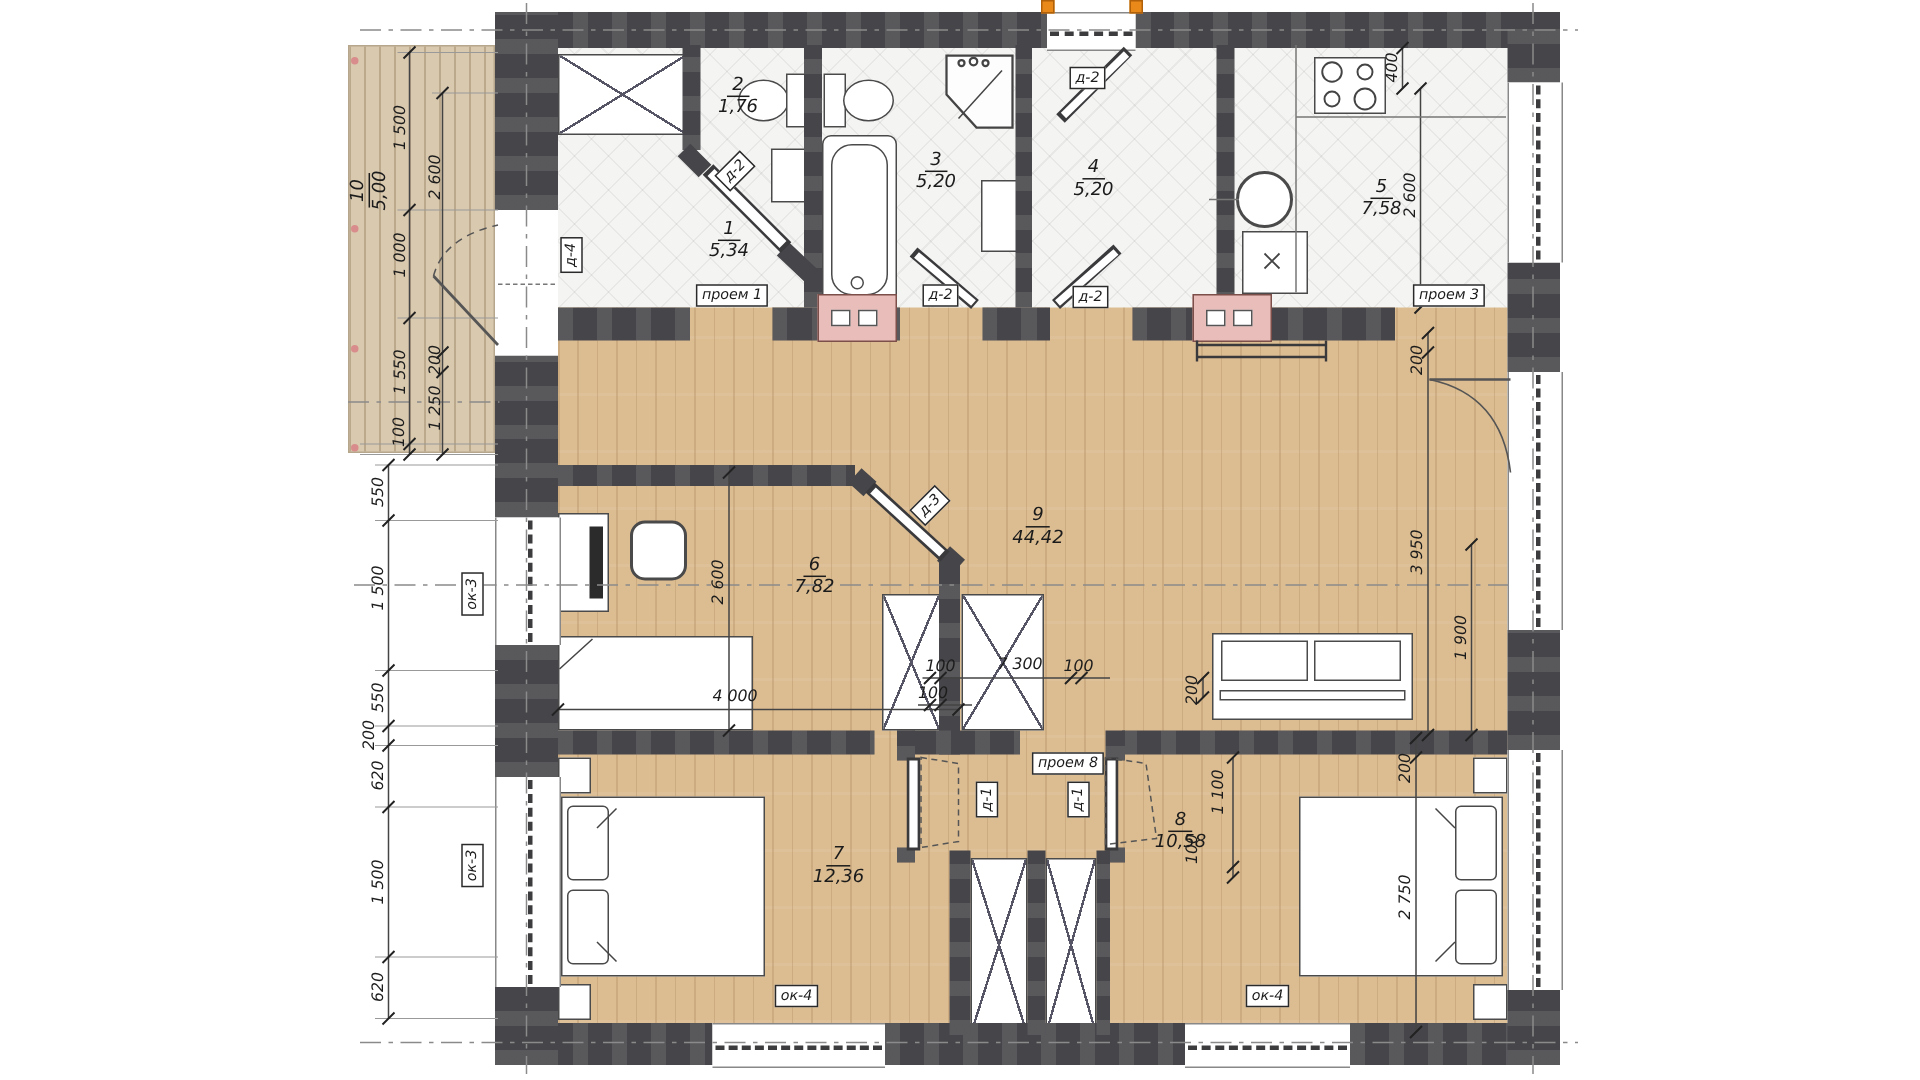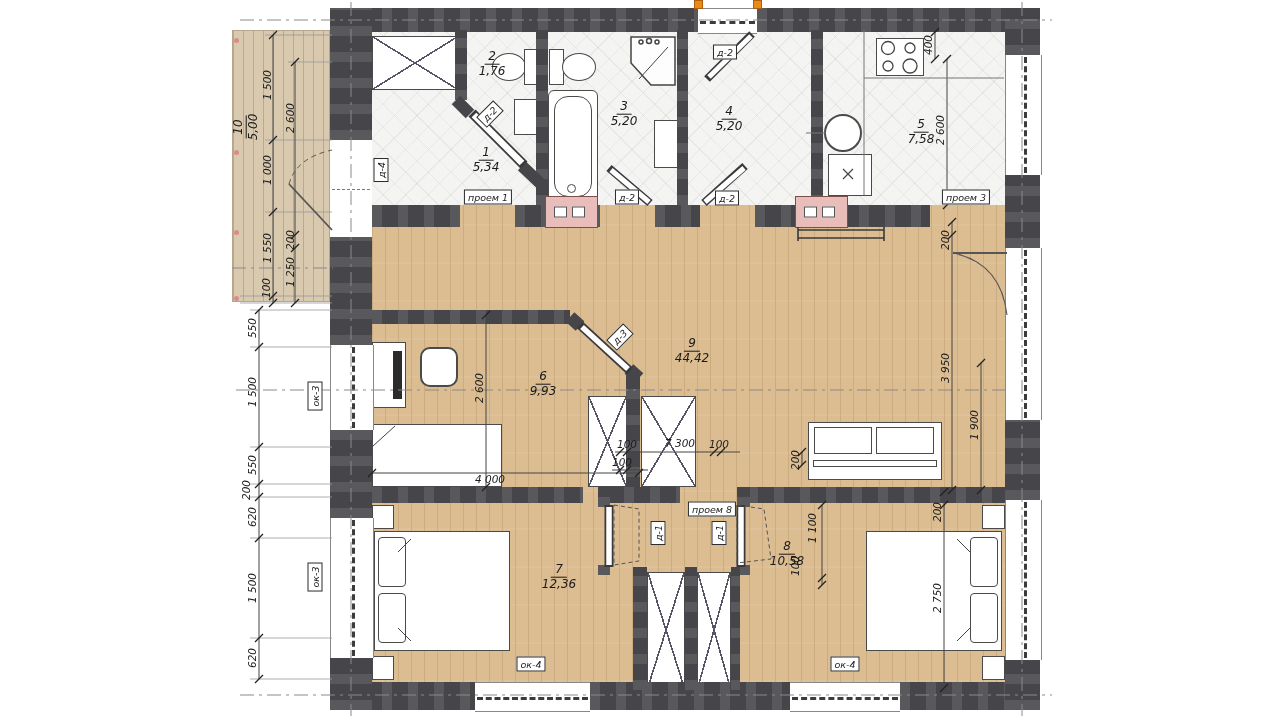--- a/index.html
+++ b/index.html
@@ -236,21 +236,21 @@
     <g stroke="#444" stroke-width="1" fill="none">
       <path d="M373 446L395 426M411 539L398 552M411 641L398 628M957 539L970 552M957 641L970 628"></path>
     </g>
   </svg>
 
   <div class="room-lbl" style="left:486px;top:160px"><span class="num">1</span><span class="area">5,34</span></div>
   <div class="room-lbl" style="left:492px;top:64px"><span class="num">2</span><span class="area">1,76</span></div>
   <div class="room-lbl" style="left:624px;top:114px"><span class="num">3</span><span class="area">5,20</span></div>
   <div class="room-lbl" style="left:729px;top:119px"><span class="num">4</span><span class="area">5,20</span></div>
   <div class="room-lbl" style="left:921px;top:132px"><span class="num">5</span><span class="area">7,58</span></div>
-  <div class="room-lbl" style="left:543px;top:384px"><span class="num">6</span><span class="area">9,93</span></div>
+  <div class="room-lbl" style="left:543px;top:384px"><span class="num">6</span><span class="area">7,82</span></div>
   <div class="room-lbl" style="left:559px;top:577px"><span class="num">7</span><span class="area">12,36</span></div>
   <div class="room-lbl" style="left:787px;top:554px"><span class="num">8</span><span class="area">10,58</span></div>
   <div class="room-lbl" style="left:692px;top:351px"><span class="num">9</span><span class="area">44,42</span></div>
   <div class="room-lbl r90" style="left:246px;top:127px"><span class="num">10</span><span class="area">5,00</span></div>
 
   <div class="lbl tag" style="left:488px;top:197px">проем 1</div>
   <div class="lbl tag" style="left:712px;top:509px">проем 8</div>
   <div class="lbl tag" style="left:966px;top:197px">проем 3</div>
   <div class="lbl tag r45" style="left:490px;top:114px">д-2</div>
   <div class="lbl tag" style="left:627px;top:197px">д-2</div>
@@ -280,21 +280,21 @@
   <span class="lbl r90" style="left:252px;top:588px">1 500</span>
   <span class="lbl r90" style="left:252px;top:658px">620</span>
   <span class="lbl r90" style="left:945px;top:240px">200</span>
   <span class="lbl r90" style="left:945px;top:368px">3 950</span>
   <span class="lbl r90" style="left:974px;top:425px">1 900</span>
   <span class="lbl r90" style="left:937px;top:512px">200</span>
   <span class="lbl r90" style="left:937px;top:598px">2 750</span>
   <span class="lbl r90" style="left:928px;top:45px">400</span>
   <span class="lbl r90" style="left:940px;top:130px">2 600</span>
   <span class="lbl r90" style="left:479px;top:388px">2 600</span>
-  <span class="lbl" style="left:490px;top:479px">4 000</span>
+  <span class="lbl" style="left:490px;top:464px">4 000</span>
   <span class="lbl" style="left:627px;top:444px">100</span>
   <span class="lbl" style="left:680px;top:443px">7 300</span>
   <span class="lbl" style="left:719px;top:444px">100</span>
   <span class="lbl" style="left:622px;top:462px">100</span>
   <span class="lbl r90" style="left:812px;top:528px">1 100</span>
   <span class="lbl r90" style="left:795px;top:566px">100</span>
   <span class="lbl r90" style="left:795px;top:460px">200</span>
 
 </div>
 

